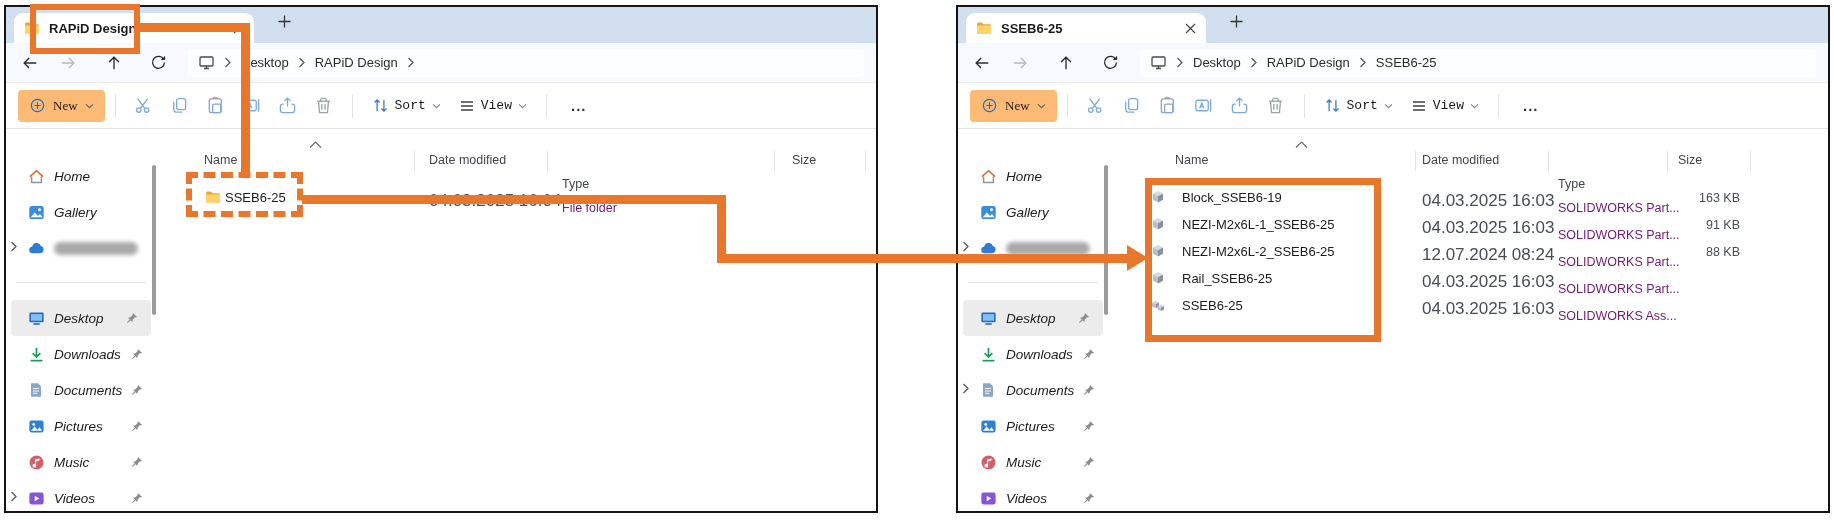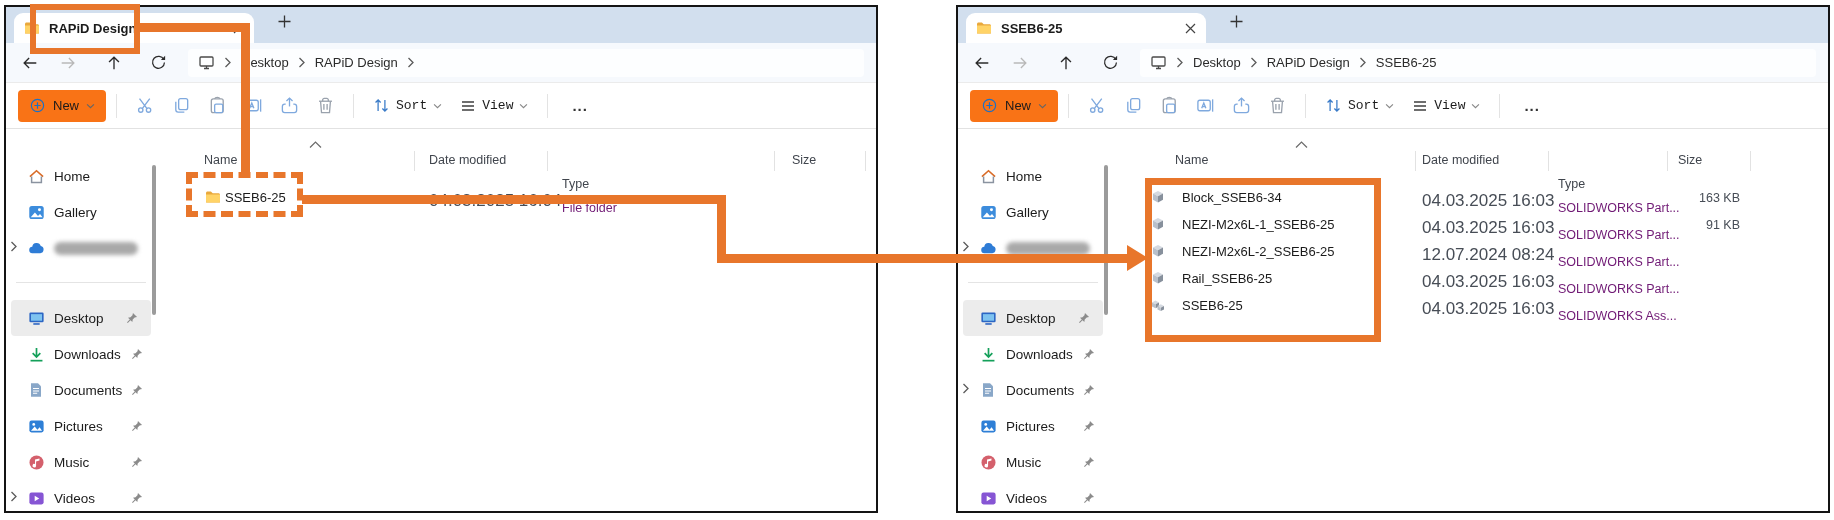--- a/index.html
+++ b/index.html
@@ -30,38 +30,38 @@
   .nb-back{margin-left:12px;} .nb-fwd{margin-left:14px;} .nb-up{margin-left:22px;} .nb-ref{margin-left:20px;}
   .crumbbar{flex:1;height:28px;margin:0 12px 0 18px;background:#fdfeff;border-radius:4px;
             display:flex;align-items:center;padding:0 10px;overflow:hidden;}
   .crumbs{display:flex;align-items:center;}
   .crumbsep{display:flex;align-items:center;margin:0 9px;}
   .crumbseg{font-size:13px;color:#2b2b2b;white-space:nowrap;}
 
   
   .cmdbar{position:relative;height:46px;background:#fff;border-bottom:1px solid #e2e2e2;
           display:flex;align-items:center;box-sizing:border-box;}
-  .newbtn{display:flex;align-items:center;gap:7px;margin-left:12px;background:#f97316;
+  .newbtn{display:flex;align-items:center;gap:7px;margin-left:12px;background:#fdba74;
           border:none;border-radius:4px;height:32px;padding:0 11px;font-size:13px;color:#1b1b1b;
-          font-family:Liberation Sans, sans-serif;}
+          font-family:Liberation Serif, serif;}
   .vsep{width:1px;height:24px;background:#e3e3e3;margin:0 10px;flex:0 0 auto;}
   .cmdico{width:36px;height:32px;display:flex;align-items:center;justify-content:center;flex:0 0 auto;}
   .cmdgrp{display:flex;align-items:center;gap:6px;height:32px;padding:0 9px;font-size:13px;color:#1b1b1b;font-family:Liberation Mono, monospace;}
   .more{font-size:15px;font-weight:700;color:#333;letter-spacing:1px;padding:0 14px;}
 
   
   .wbody{position:absolute;left:0;right:0;top:122px;bottom:0;}
   .sidebar{position:absolute;left:0;top:0;width:150px;bottom:0;padding-top:29px;box-sizing:border-box;}
   .srow{position:relative;height:36px;display:flex;align-items:center;}
   .srow.sel{background:#ececec;border-radius:4px;margin:0 5px;}
   .srow.sel .slabel{font-weight:400;}
   .schev{position:absolute;left:4px;top:11px;}
   .sicon{margin-left:22px;width:17px;height:17px;flex:0 0 auto;display:flex;}
   .srow.sel .sicon{margin-left:17px;}
-  .slabel{font-size:13.5px;color:#1b1b1b;margin-left:9px;white-space:nowrap;}
+  .slabel{font-size:13.5px;color:#1b1b1b;margin-left:9px;white-space:nowrap;font-style:italic;}
   .spin{margin-left:auto;margin-right:13px;display:flex;}
   .sdiv{height:34px;position:relative;}
   .sdiv i{position:absolute;left:10px;right:10px;top:16px;height:1px;background:#e4e4e4;}
   .blurlabel{margin-left:9px;width:84px;height:13px;background:#a9a9a9;border-radius:7px;filter:blur(2px);}
   .sbthumb{position:absolute;left:146px;top:36px;width:4px;height:150px;background:#9b9b9b;border-radius:2px;}
 
   .content{position:absolute;left:155px;right:2px;top:0;bottom:0;}
   .hdr{position:absolute;left:0;right:0;top:18px;height:28px;}
   .hcell{position:absolute;top:6px;font-size:12.5px;color:#40454d;white-space:nowrap;}
   .h-name{left:var(--hname-x);}
@@ -708,21 +708,21 @@
       </div>
       <div class="rows">
           <div class="frow">
             <span class="ficon">
               <svg width="16" height="16" viewBox="0 0 16 16">
                 <path fill="#d5dae1" d="M3 4.6L8 2l5 2.6L8 7.2z"></path>
                 <path fill="#b9c0ca" d="M3 4.6L8 7.2v6.2L3 10.8z"></path>
                 <path fill="#87909c" d="M13 4.6L8 7.2v6.2l5-2.6z"></path>
               </svg>
             </span>
-            <span class="fname">Block_SSEB6-34</span>
+            <span class="fname">Block_SSEB6-19</span>
             <span class="fdate">04.03.2025 16:03</span>
             <span class="ftype">SOLIDWORKS Part...</span>
             <span class="fsize">163 KB</span>
           </div>
           <div class="frow">
             <span class="ficon">
               <svg width="16" height="16" viewBox="0 0 16 16">
                 <path fill="#d5dae1" d="M3 4.6L8 2l5 2.6L8 7.2z"></path>
                 <path fill="#b9c0ca" d="M3 4.6L8 7.2v6.2L3 10.8z"></path>
                 <path fill="#87909c" d="M13 4.6L8 7.2v6.2l5-2.6z"></path>
@@ -737,20 +737,21 @@
             <span class="ficon">
               <svg width="16" height="16" viewBox="0 0 16 16">
                 <path fill="#d5dae1" d="M3 4.6L8 2l5 2.6L8 7.2z"></path>
                 <path fill="#b9c0ca" d="M3 4.6L8 7.2v6.2L3 10.8z"></path>
                 <path fill="#87909c" d="M13 4.6L8 7.2v6.2l5-2.6z"></path>
               </svg>
             </span>
             <span class="fname">NEZI-M2x6L-2_SSEB6-25</span>
             <span class="fdate">12.07.2024 08:24</span>
             <span class="ftype">SOLIDWORKS Part...</span>
+            <span class="fsize">88 KB</span>
           </div>
           <div class="frow">
             <span class="ficon">
               <svg width="16" height="16" viewBox="0 0 16 16">
                 <path fill="#d5dae1" d="M3 4.6L8 2l5 2.6L8 7.2z"></path>
                 <path fill="#b9c0ca" d="M3 4.6L8 7.2v6.2L3 10.8z"></path>
                 <path fill="#87909c" d="M13 4.6L8 7.2v6.2l5-2.6z"></path>
               </svg>
             </span>
             <span class="fname">Rail_SSEB6-25</span>

